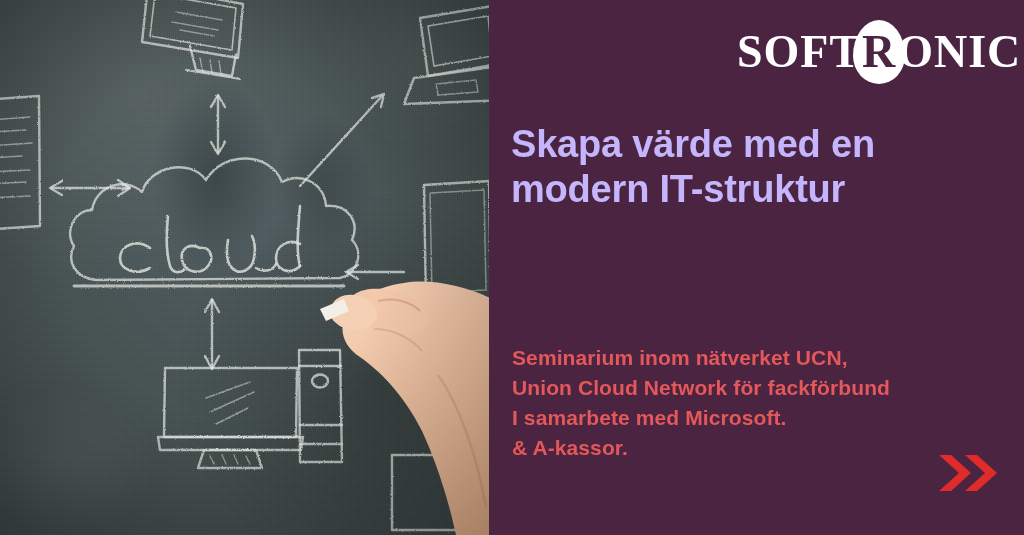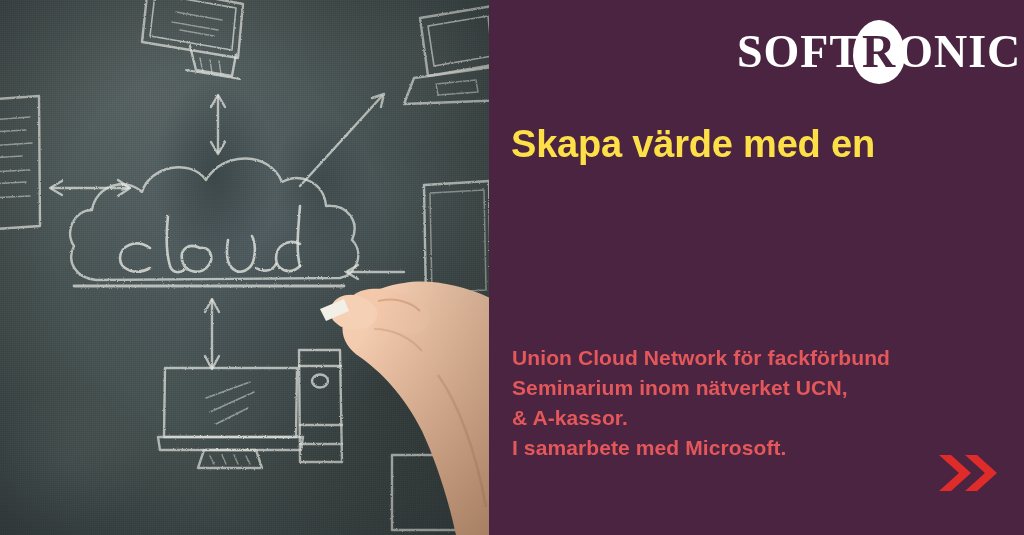--- a/index.html
+++ b/index.html
@@ -110,21 +110,21 @@
     position:relative;
     z-index:2;
     color:#4a2440;
   }
 
   
   .headline{
     position:absolute;
     left:22px; top:122px;
     width:490px;
-    color:#fde047;
+    color:#c4b5fd;
     font-size:38px;
     font-weight:700;
     line-height:45px;
     letter-spacing:-0.2px;
   }
   .headline div{white-space:nowrap;}
 
   
   .subtitle{
     position:absolute;
@@ -320,27 +320,28 @@
   <div class="panel">
 
     <div class="logo">
       <div class="logo-text">
         <span class="logo-seg">SOFT</span><span class="logo-r-wrap"><span class="logo-oval"></span><span class="logo-r">R</span></span><span class="logo-seg">ONIC</span>
       </div>
     </div>
 
     <div class="headline">
       <div>Skapa värde med en</div>
+      <div>modern IT-struktur</div>
     </div>
 
     <div class="subtitle">
+      <div>Seminarium inom nätverket UCN,</div>
       <div>Union Cloud Network för fackförbund</div>
-      <div>Seminarium inom nätverket UCN,</div>
+      <div>I samarbete med Microsoft.</div>
       <div>&amp; A-kassor.</div>
-      <div>I samarbete med Microsoft.</div>
     </div>
 
     <div class="chevrons">
       <svg viewBox="0 0 62 44" xmlns="http://www.w3.org/2000/svg">
         <path d="M2 4 L22 22 L2 40 L14 40 L34 22 L14 4 Z" fill="#e02b2b"></path>
         <path d="M28 4 L48 22 L28 40 L40 40 L60 22 L40 4 Z" fill="#e02b2b"></path>
       </svg>
     </div>
 
   </div>

